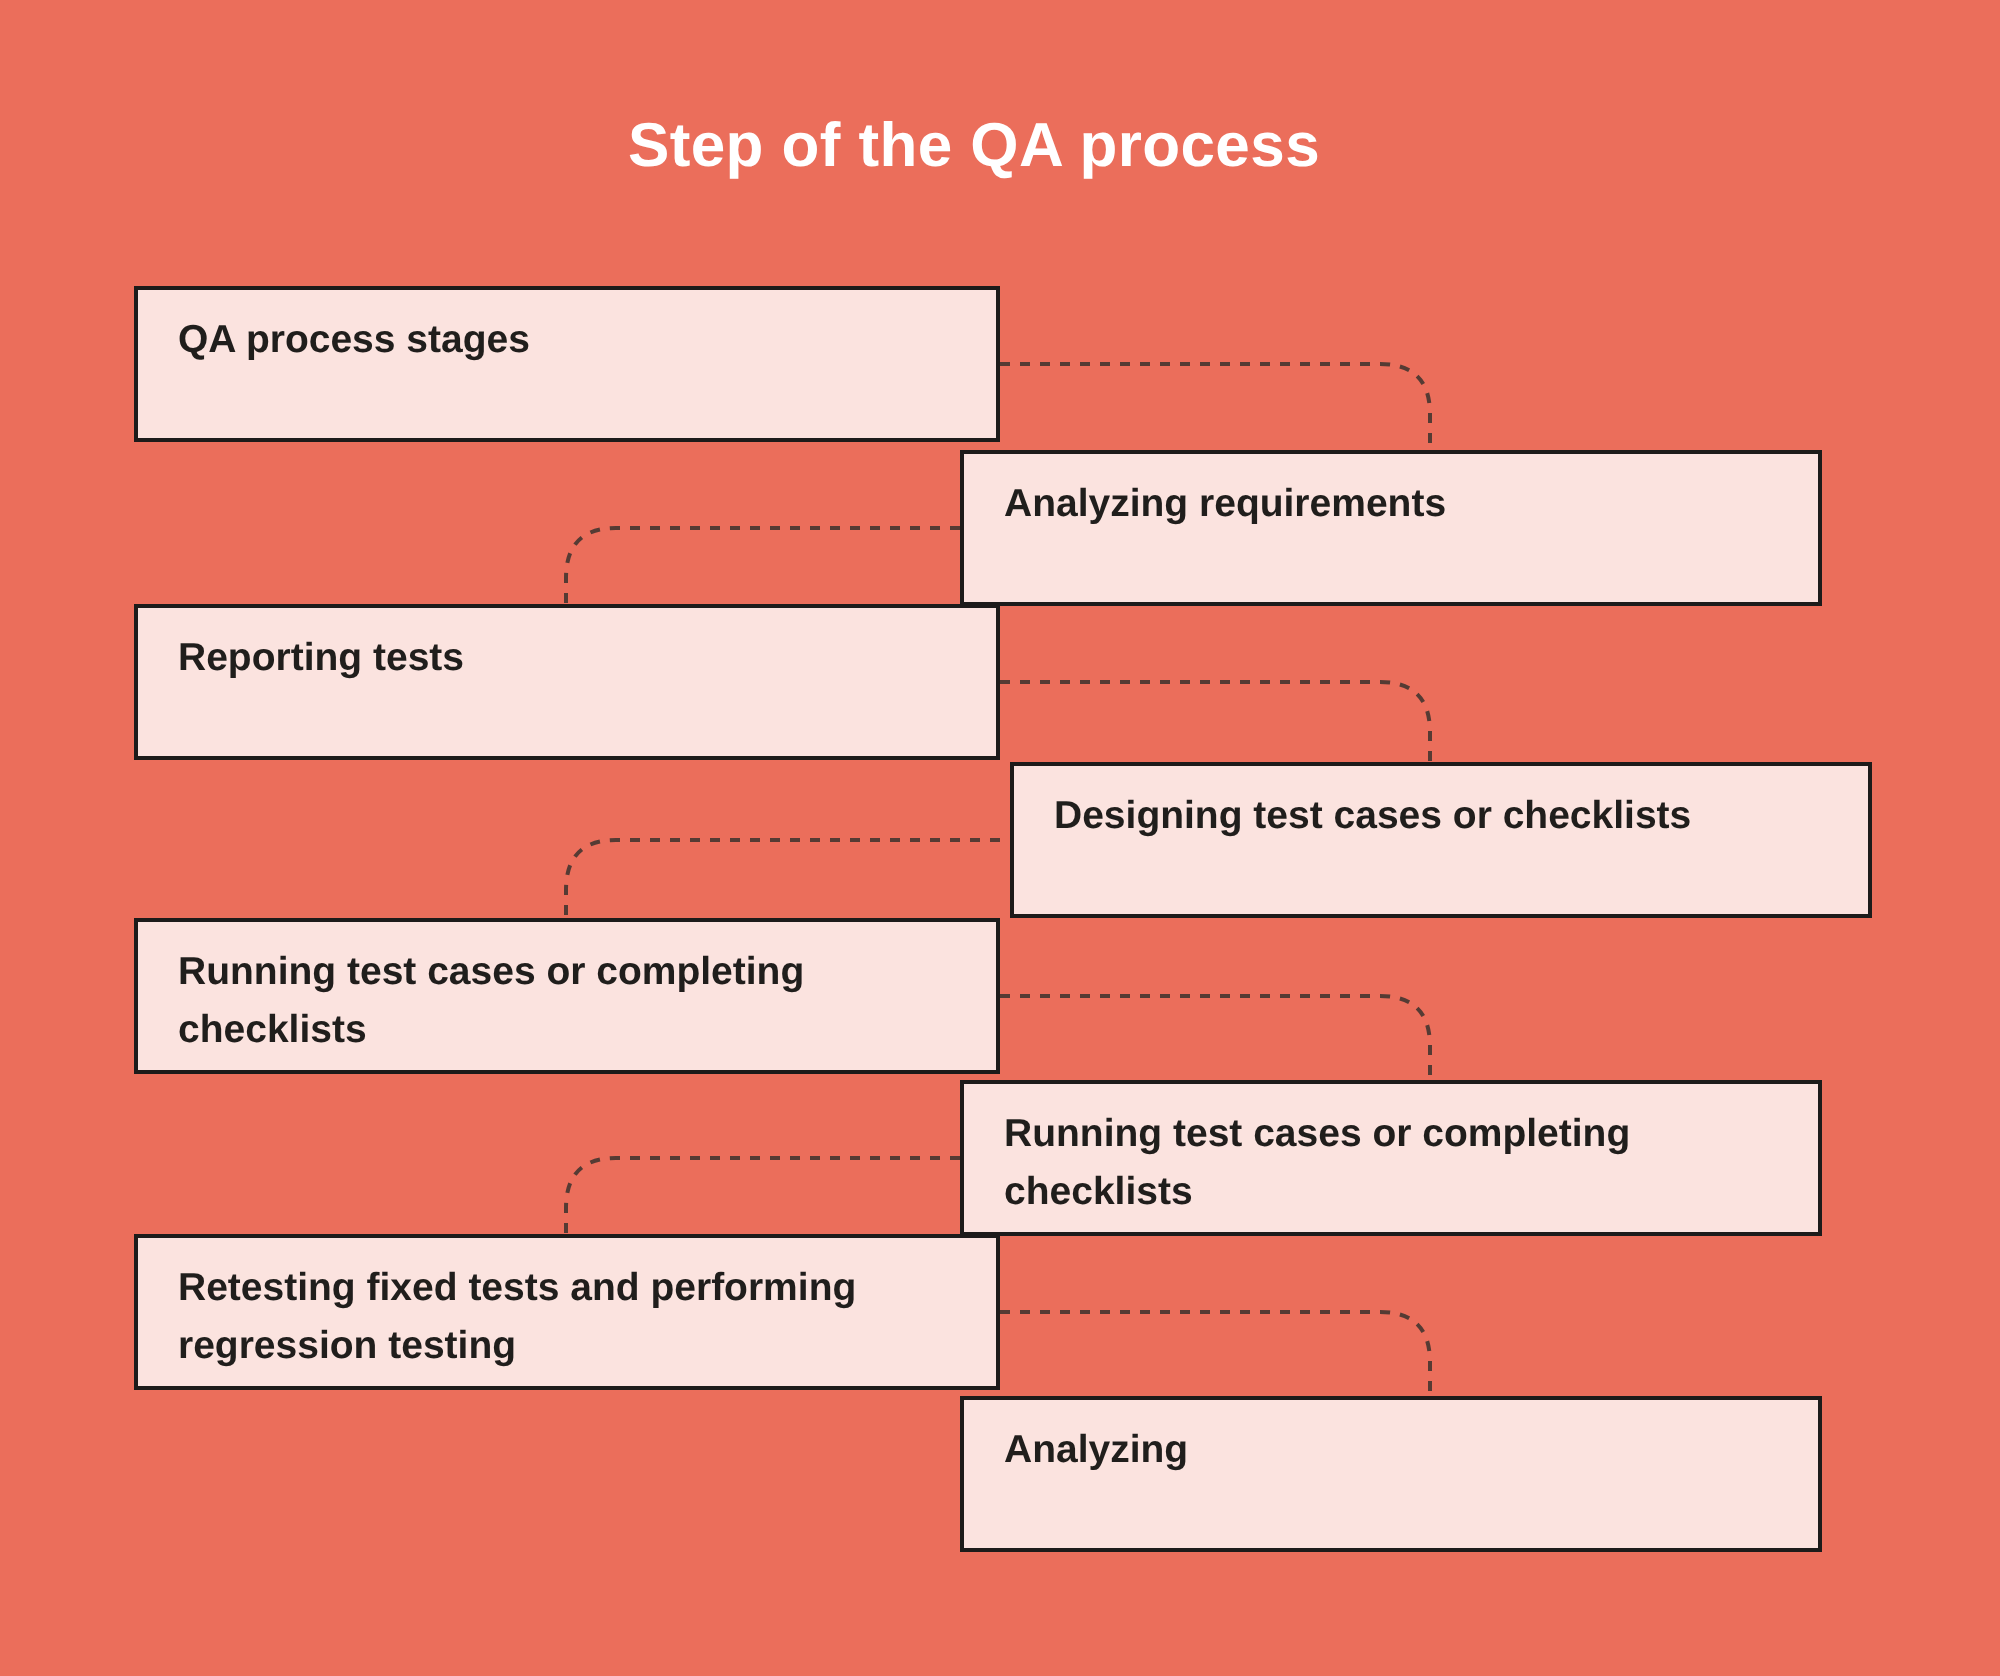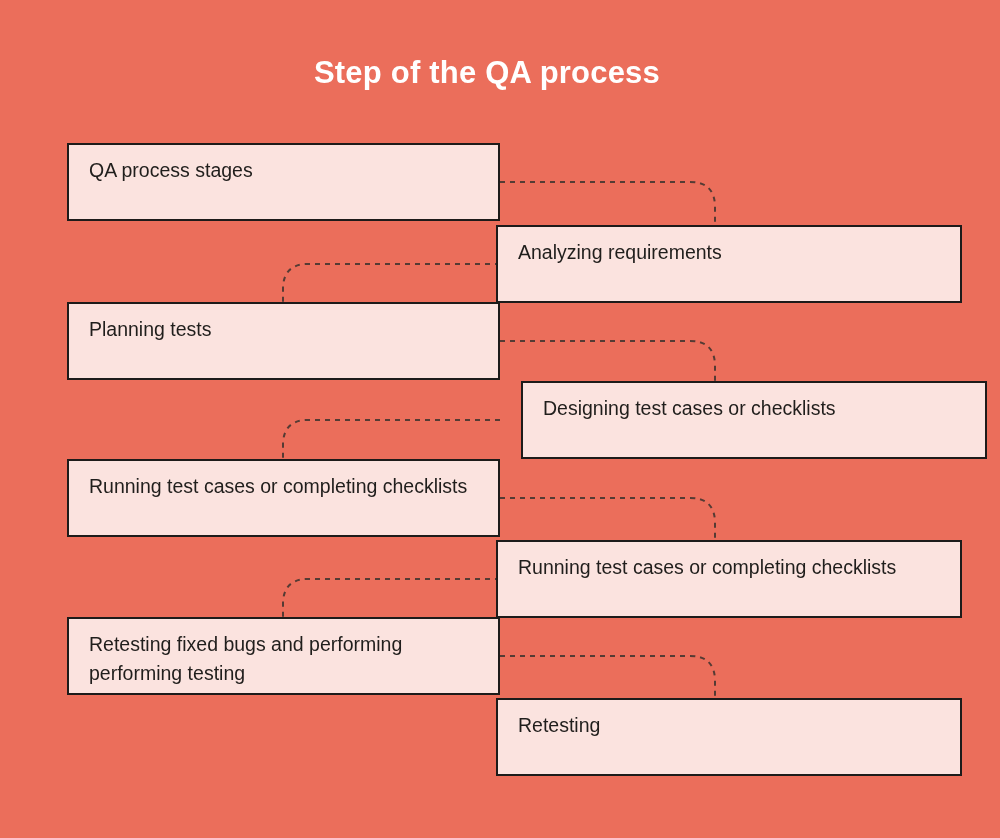--- a/index.html
+++ b/index.html
@@ -42,25 +42,25 @@
     stroke-dasharray: 5 5;
   }
   .box {
     position: absolute;
     height: 78px;
     background: var(--box-fill);
     border: 2px solid var(--box-border);
     padding: 11px 24px 11px 20px;
     color: var(--text);
     font-size: 19.5px;
-    font-weight: 400;
+    font-weight: 700;
     line-height: 29px;
   }
   .box.colL { left: 67px;  width: 433px; }
-  .box.colR { left: 496px; width: 466px; }
+  .box.colR { left: 480px; width: 431px; }
   .b1 { top: 143px; }
   .b2 { top: 225px; }
   .b3 { top: 302px; }
   .b4 { top: 381px; margin-left: 25px; }
   .b5 { top: 459px; }
   .b6 { top: 540px; }
   .b7 { top: 617px; }
   .b8 { top: 698px; }
 </style>
 </head>
@@ -80,31 +80,31 @@
     <path d="M500 656 H690 Q715 656 715 681 V698"></path>
   </svg>
 
   <div class="box colL b1">
     <span>QA process stages</span>
   </div>
   <div class="box colR b2">
     <span>Analyzing requirements</span>
   </div>
   <div class="box colL b3">
-    <span>Planning tests</span>
+    <span>Reporting tests</span>
   </div>
   <div class="box colR b4">
     <span>Designing test cases or checklists</span>
   </div>
   <div class="box colL b5">
     <span>Running test cases or completing checklists</span>
   </div>
   <div class="box colR b6">
     <span>Running test cases or completing checklists</span>
   </div>
   <div class="box colL b7">
-    <span>Retesting fixed bugs and performing performing testing</span>
+    <span>Retesting fixed tests and performing regression testing</span>
   </div>
   <div class="box colR b8">
-    <span>Retesting</span>
+    <span>Analyzing</span>
   </div>
 
 </div>
 
 </body></html>

